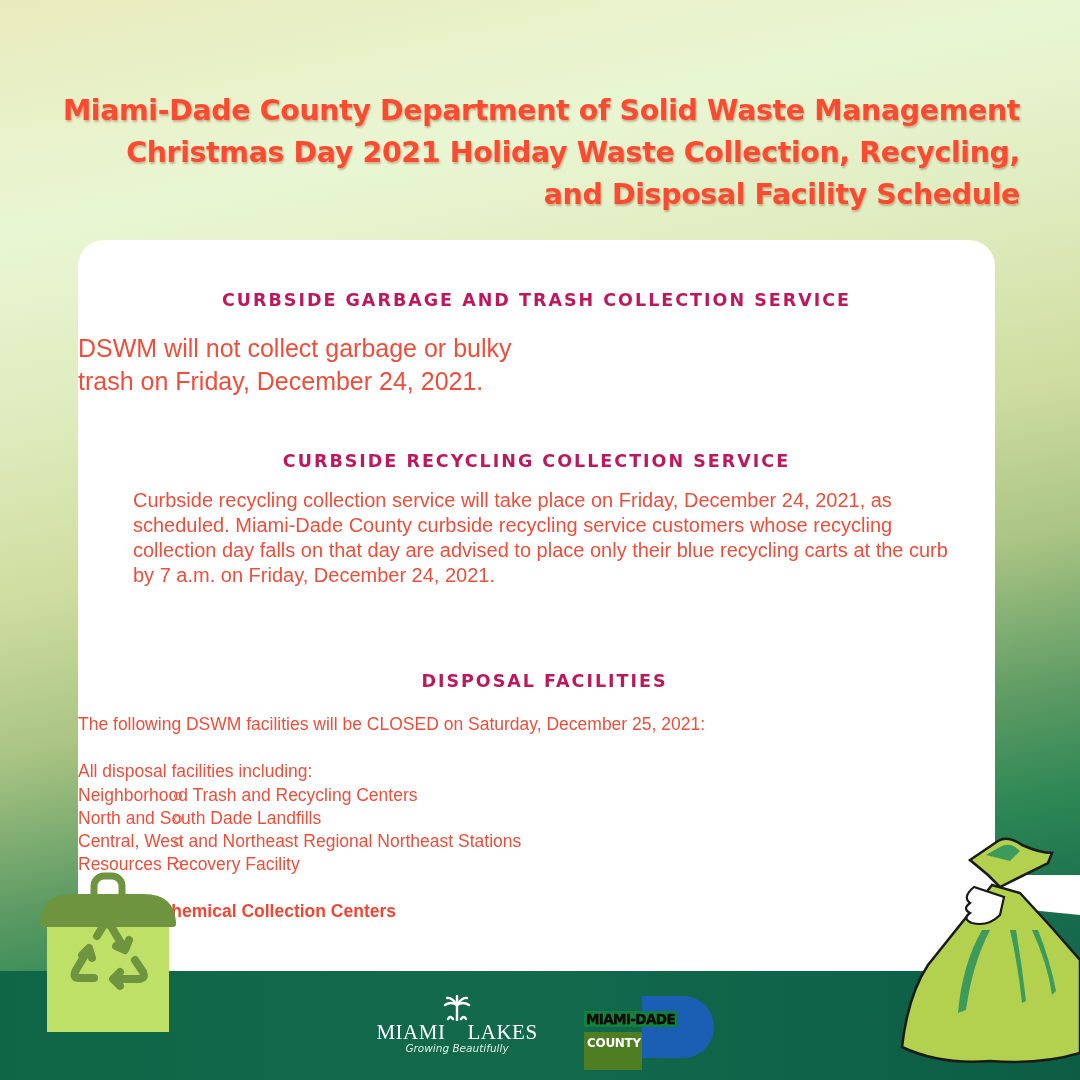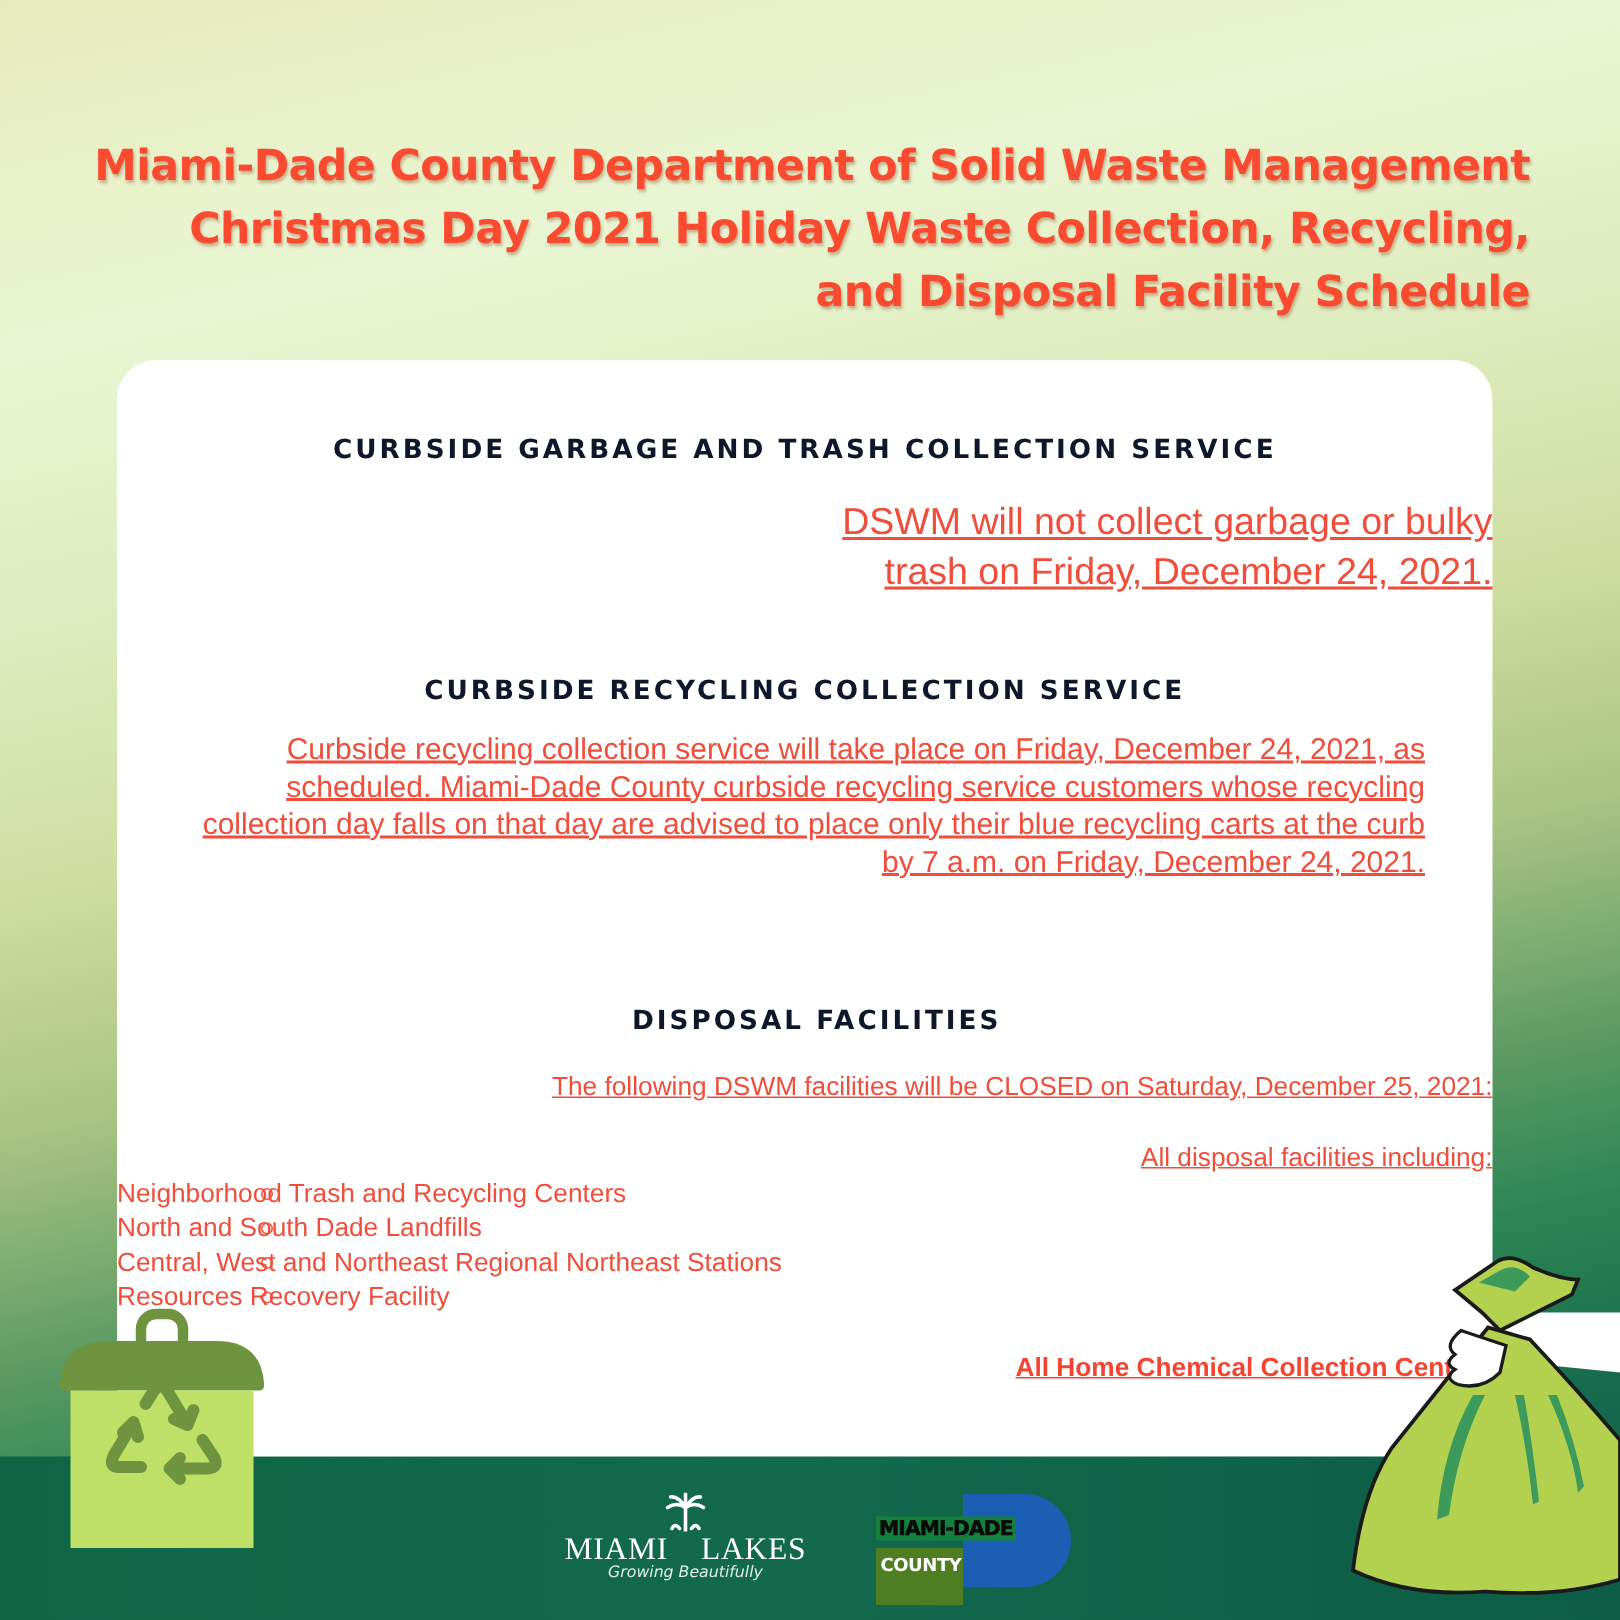--- a/index.html
+++ b/index.html
@@ -45,33 +45,32 @@
     .footer-band {
       position: absolute;
       left: 0; right: 0; top: 971px; bottom: 0;
       background: linear-gradient(90deg, #0f6647 0%, #12694c 50%, #0c5d44 100%);
     }
 
     .section-heading {
       position: absolute;
       left: 0; right: 0;
       text-align: center;
-      color: #0f172a;
+      color: #be185d;
       font-family: "DejaVu Sans", sans-serif;
       font-weight: bold;
       font-size: 17.5px;
       letter-spacing: 2px;
     }
 
     .body-text {
       position: absolute;
       left: 0; right: 0;
-      text-align: right;
+      text-align: left;
       color: #f04d3a;
-      text-decoration: underline;
     }
 
     #h1 { top: 50px; }
     #garbage-text { top: 92px; font-size: 25px; line-height: 33px; }
     #h2 { top: 211px; }
     #recycling-text {
       top: 248px; left: 55px; right: 45px;
       font-size: 20px; line-height: 25px;
     }
     #h3 { top: 431px; margin-left: 16px; }

